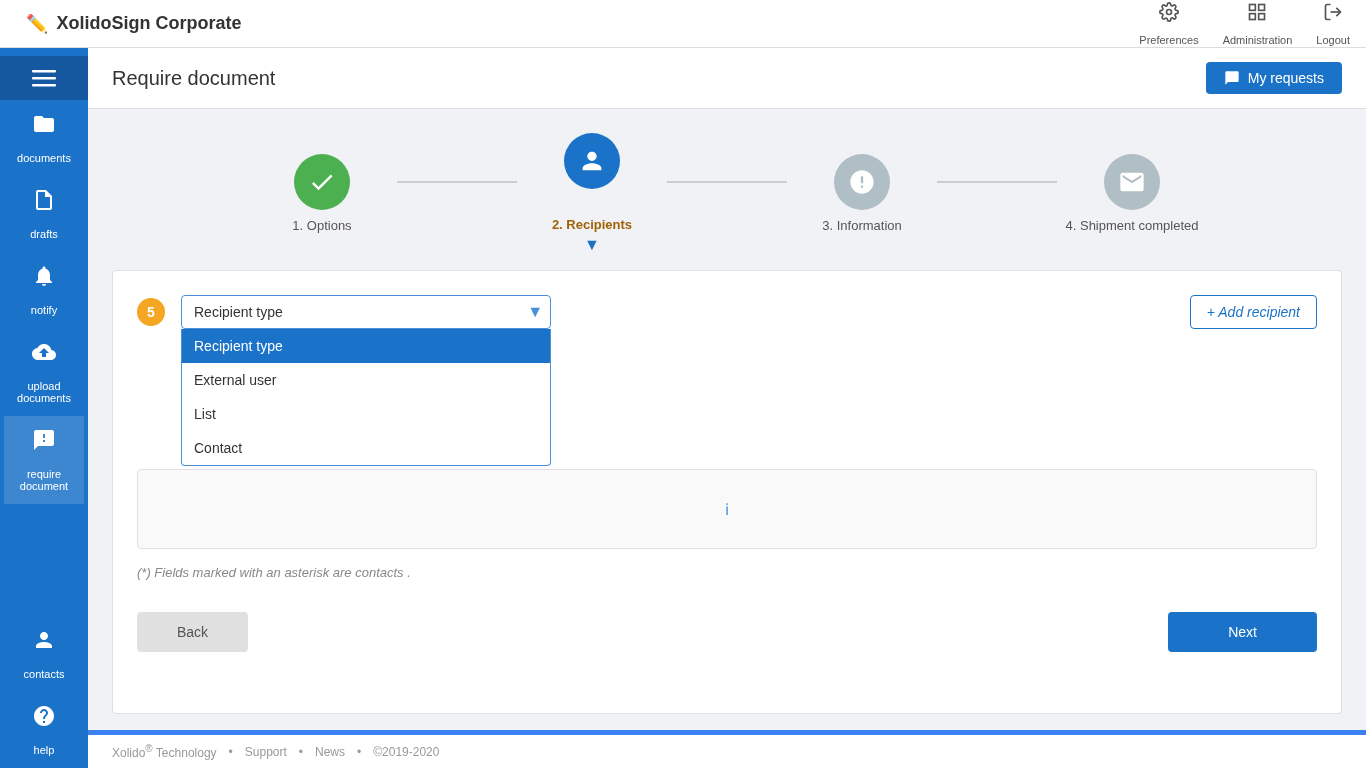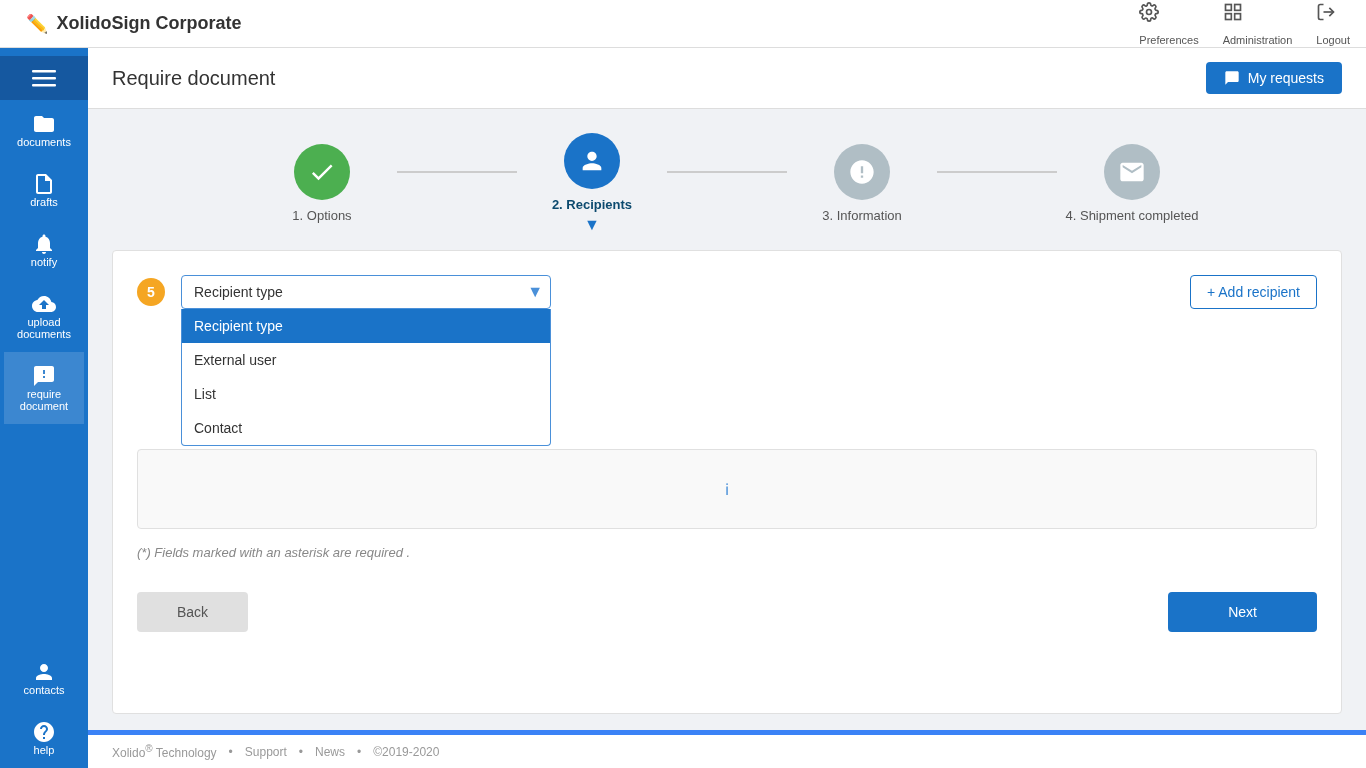--- a/index.html
+++ b/index.html
@@ -27,20 +27,21 @@
     .top-bar-logo .pencil-icon { color: #4a90d9; font-size: 18px; }
     .top-bar-actions {
       margin-left: auto;
       display: flex;
       align-items: center;
       gap: 24px;
     }
     .top-bar-action {
       display: flex;
       flex-direction: column;
+      align-items: center;
       cursor: pointer;
       color: #555;
       font-size: 11px;
       gap: 12px;
     }
     .top-bar-action svg { width: 20px; height: 20px; }
 
     
     .main-layout {
       display: flex;
@@ -70,21 +71,21 @@
     .sidebar-item {
       display: flex;
       flex-direction: column;
       align-items: center;
       justify-content: center;
       width: 80px;
       padding: 12px 4px;
       cursor: pointer;
       color: #fff;
       font-size: 11px;
-      gap: 0;
+      gap: 16px;
       text-align: center;
     }
     .sidebar-item.active { background: rgba(255,255,255,0.15); }
     .sidebar-item svg { width: 24px; height: 24px; fill: #fff; }
     .sidebar-spacer { flex: 1; }
 
     
     .content-area {
       flex: 1;
       display: flex;
@@ -154,21 +155,21 @@
       position: relative;
     }
     .step-circle.completed { background: #4caf50; }
     .step-circle.active { background: #1a73c8; }
     .step-circle.inactive { background: #b0bec5; }
     .step-label {
       font-size: 13px;
       color: #555;
       text-align: center;
     }
-    .step-label.active { color: #0c4a6e; font-weight: bold; }
+    .step-label.active { color: #a16207; font-weight: bold; margin-top: 20px; }
     .step-connector {
       width: 120px;
       height: 2px;
       background: #ccc;
       margin-bottom: 24px;
       flex-shrink: 0;
     }
     .step-arrow {
       color: #1a73c8;
       font-size: 16px;
@@ -221,20 +222,21 @@
     }
     .add-recipient-btn {
       background: #fff;
       color: #1a73c8;
       border: 1px solid #1a73c8;
       padding: 8px 16px;
       border-radius: 4px;
       cursor: pointer;
       font-size: 14px;
       margin-left: auto;
+      font-style: italic;
     }
 
     
     .step-badge {
       width: 28px;
       height: 28px;
       border-radius: 50%;
       background: #f5a623;
       color: #fff;
       display: flex;
@@ -502,21 +504,21 @@
           </div>
         </div>
 
         <button class="add-recipient-btn">+ Add recipient</button>
       </div>
 
       <div class="info-area" style="margin-top: 140px;">
         <span class="info-icon">ℹ</span>
       </div>
 
-      <div class="required-note">(*) Fields marked with an asterisk are required .</div>
+      <div class="required-note">(*) Fields marked with an asterisk are contacts .</div>
 
       <div class="nav-buttons">
         <button class="back-btn">Back</button>
         <button class="next-btn">Next</button>
       </div>
     </div>
 
     <div class="footer">
       <span>
         <span>Xolido</span><sup>®</sup>

